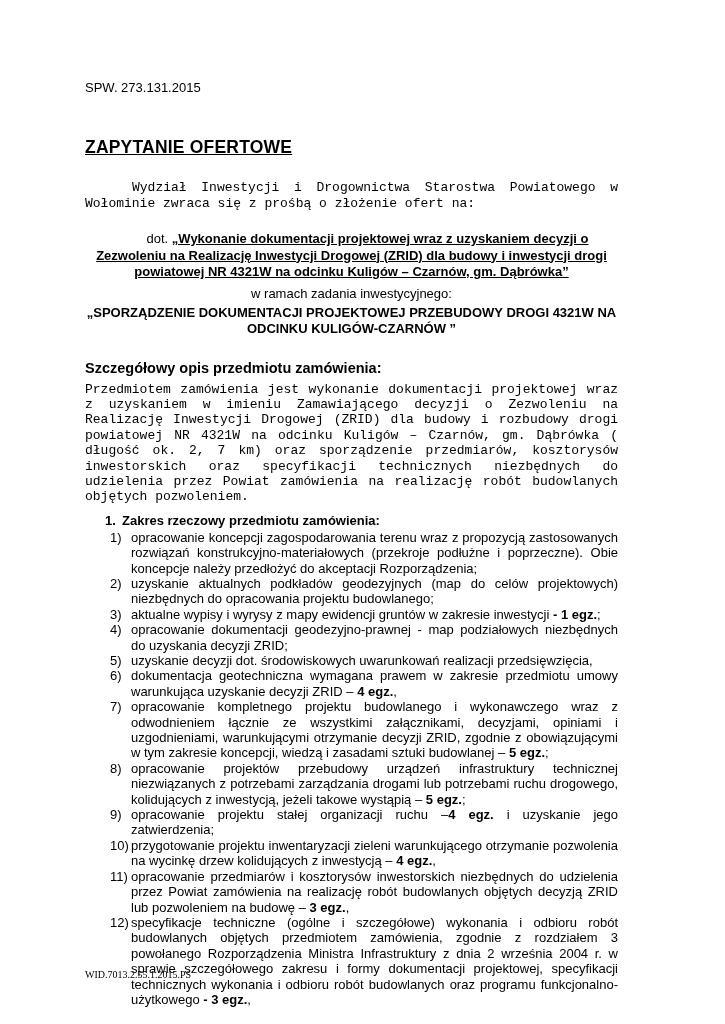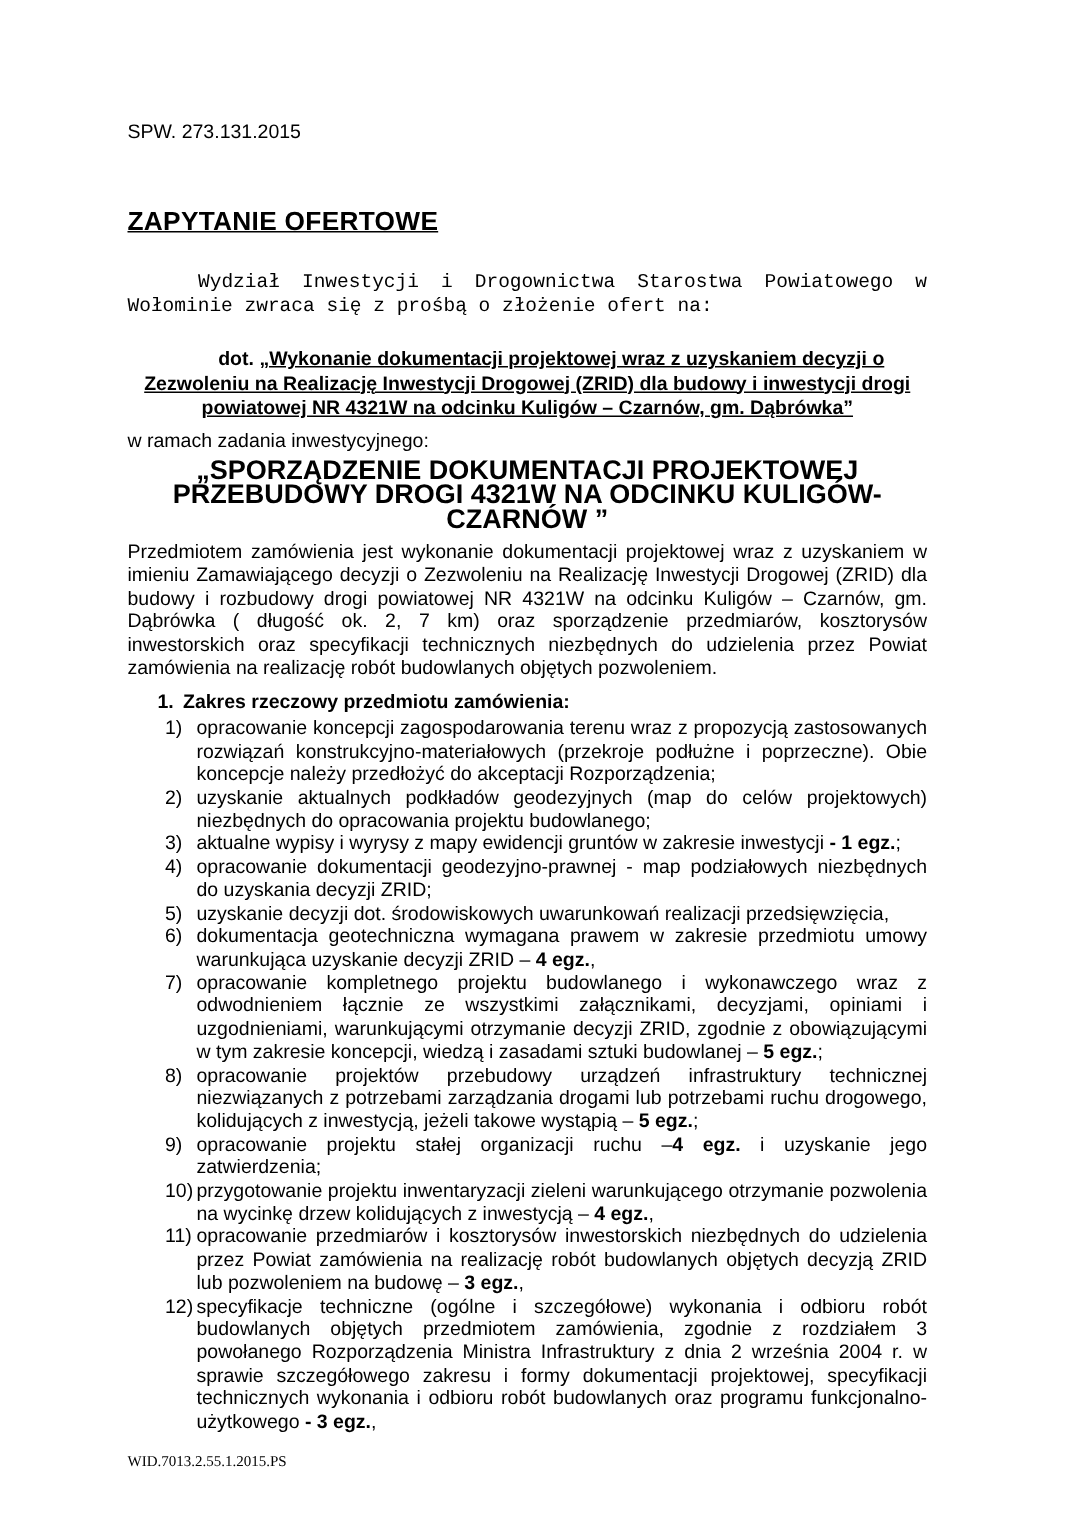--- a/index.html
+++ b/index.html
@@ -30,33 +30,34 @@
     text-align:justify;
     text-indent:47px;
     font-family:Liberation Mono, monospace;
   }
   .subject {
     margin-top:20px;
     font-size:13px; line-height:16.5px;
     text-align:center;
     padding:0 6px;
   }
-  .subject-label { font-weight:bold;margin-left:32px; }
+  .subject-label { font-weight:normal;margin-left:32px; }
   .subject-text { font-weight:bold; text-decoration:underline; }
-  .task-intro { margin-top:5px; font-size:13px; }
+  .task-intro { margin-top:5px; font-size:13px; text-align:center; }
   .task-title {
     margin-top:4px;
-    font-size:18px; line-height:16.5px;
+    font-size:13px; line-height:16.5px;
     font-weight:bold; text-align:center;
   }
   .section-heading { margin-top:22px; font-size:14.5px; font-weight:bold; }
   .description {
     margin-top:6px;
     font-size:13px; line-height:15.4px;
     text-align:justify;
+    font-family:Liberation Mono, monospace;
   }
   .scope-heading {
     margin-top:8px; margin-left:20px;
     font-size:13px; font-weight:bold;
     display:flex;
   }
   .scope-num { flex:0 0 17px; }
   .scope-list { margin-top:2px; margin-left:25px; }
   .list-item { display:flex; font-size:13px; line-height:15.4px; }
   .item-num { flex:0 0 21px; }
@@ -82,20 +83,21 @@
   <p class="subject">
     <span class="subject-label">dot.</span>
     <span> </span>
     <span class="subject-text">„Wykonanie dokumentacji projektowej wraz z uzyskaniem decyzji o Zezwoleniu na Realizację Inwestycji Drogowej (ZRID) dla budowy i inwestycji drogi powiatowej NR 4321W na odcinku Kuligów – Czarnów, gm. Dąbrówka”</span>
   </p>
 
   <p class="task-intro">w ramach zadania inwestycyjnego:</p>
 
   <p class="task-title">„SPORZĄDZENIE DOKUMENTACJI PROJEKTOWEJ PRZEBUDOWY DROGI 4321W NA ODCINKU KULIGÓW-CZARNÓW ”</p>
 
+  <h2 class="section-heading">Szczegółowy opis przedmiotu zamówienia:</h2>
 
   <p class="description">Przedmiotem zamówienia jest wykonanie dokumentacji projektowej wraz z uzyskaniem w imieniu Zamawiającego decyzji o Zezwoleniu na Realizację Inwestycji Drogowej (ZRID) dla budowy i rozbudowy drogi powiatowej NR 4321W na odcinku Kuligów – Czarnów, gm. Dąbrówka ( długość ok. 2, 7 km) oraz sporządzenie przedmiarów, kosztorysów inwestorskich oraz specyfikacji technicznych niezbędnych do udzielenia przez Powiat zamówienia na realizację robót budowlanych objętych pozwoleniem.</p>
 
   <div class="scope-heading">
     <span class="scope-num">1.</span>
     <span class="scope-text">Zakres rzeczowy przedmiotu zamówienia:</span>
   </div>
 
   <div class="scope-list">
       <div class="list-item">

